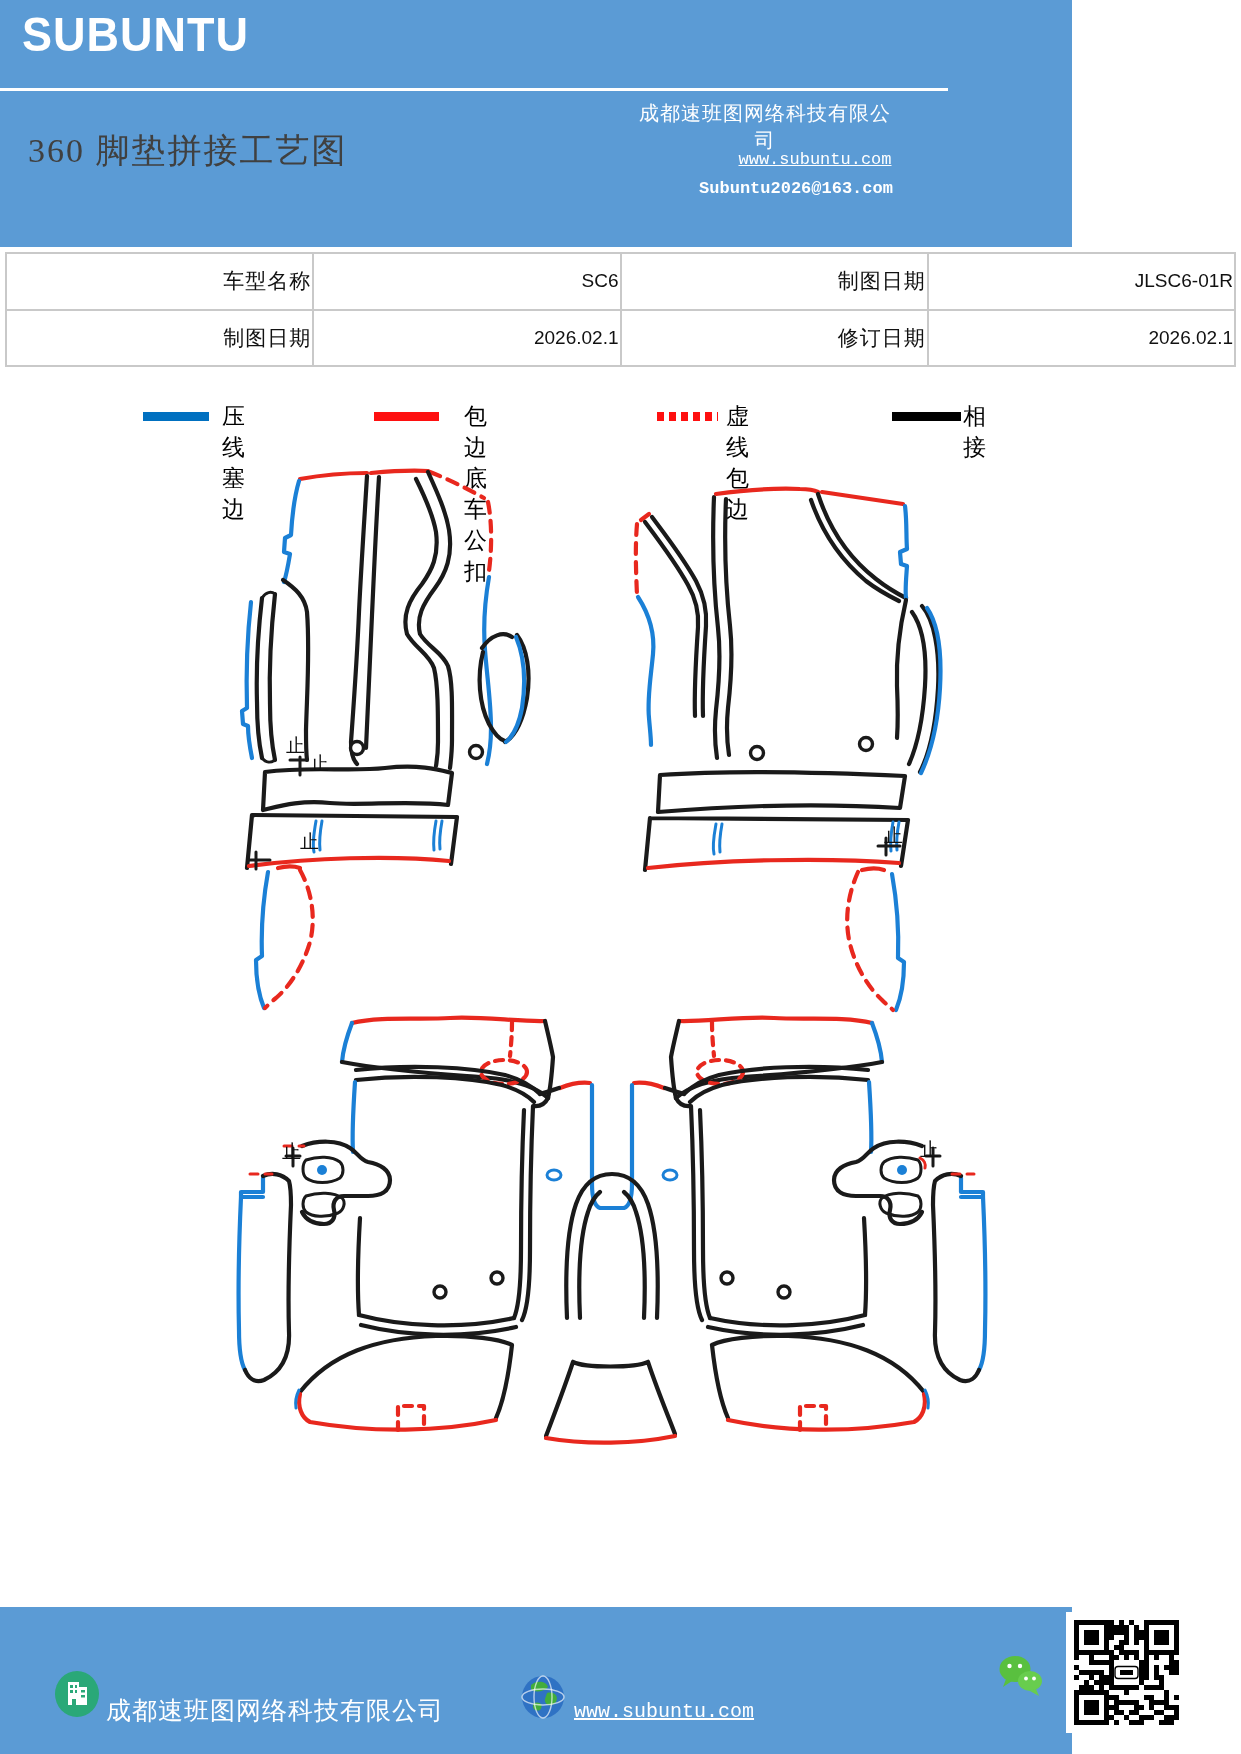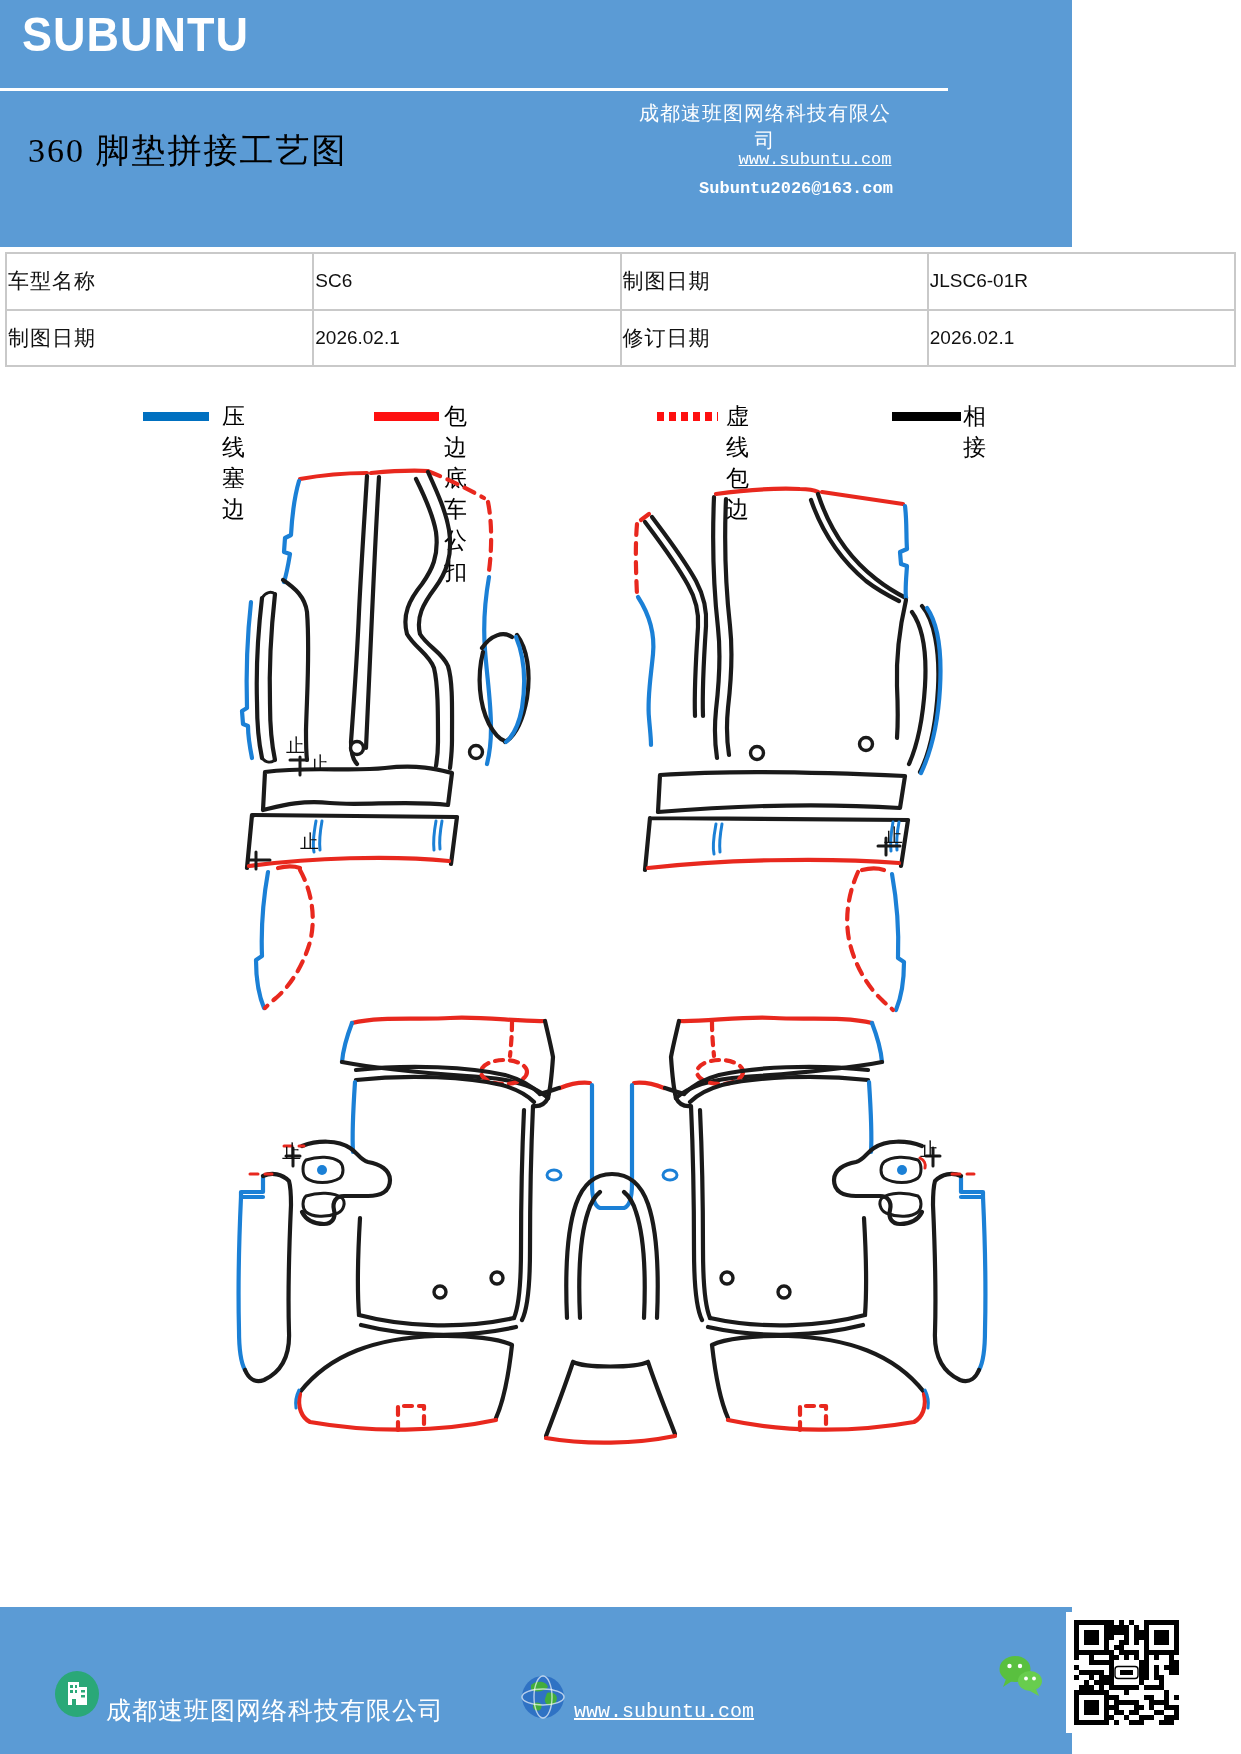--- a/index.html
+++ b/index.html
@@ -3,31 +3,31 @@
 <meta charset="utf-8">
 <style>
   html,body{margin:0;padding:0;background:#fff;}
   body{width:1241px;height:1754px;position:relative;overflow:hidden;font-family:"Liberation Sans",sans-serif;}
   .band{position:absolute;left:0;width:1072px;background:var(--band,#5b9bd5);}
   .header{top:0;height:247px;}
   .footer{top:1607px;height:147px;}
   .brand{position:absolute;left:22px;top:8px;color:#fff;font-family:"Liberation Sans",sans-serif;
          font-weight:bold;font-size:45px;letter-spacing:1px;transform:scale(1,1.05);transform-origin:left top;}
   .header-rule{position:absolute;left:0;top:88px;width:948px;height:3px;background:#fff;}
-  .page-title{position:absolute;left:28px;top:128px;color:#000000;font-family:"Liberation Serif",serif;font-size:34px;letter-spacing:2px;}
+  .page-title{position:absolute;left:28px;top:128px;color:#404040;font-family:"Liberation Serif",serif;font-size:34px;letter-spacing:2px;}
   .company{position:absolute;left:632px;top:100px;width:266px;color:#fff;text-align:center;
            font-family:"Liberation Serif",serif;font-size:20px;letter-spacing:1px;}
   .sop{position:absolute;left:932px;top:52px;color:#fff;font-weight:bold;font-size:86px;letter-spacing:5px;
        font-family:"Liberation Sans",sans-serif;}
   .hdr-site{position:absolute;left:735px;top:150px;width:160px;text-align:center;color:#fff;
             font-family:"Liberation Mono",monospace;font-size:17px;text-decoration:underline;}
   .hdr-mail{position:absolute;left:698px;top:179px;width:196px;text-align:center;color:#fff;
             font-family:"Liberation Mono",monospace;font-size:17px;font-weight:bold;}
   table.info{position:absolute;top:252px;left:5px;width:1231px;height:115px;border-collapse:collapse;table-layout:fixed;}
-  table.info td{border:2px solid var(--table-border,#c9c9c9);text-align:left;vertical-align:middle;color:#111;}
+  table.info td{border:2px solid var(--table-border,#c9c9c9);text-align:right;vertical-align:middle;color:#111;}
   td.lab{font-family:"Liberation Serif",serif;font-size:21px;letter-spacing:1px;}
   td.val{font-family:"Liberation Sans",sans-serif;font-size:19px;}
   .legend{position:absolute;top:0;left:0;}
   .legend-swatch{position:absolute;height:9px;}
   .legend-swatch.solid{background:var(--sw);}
   .legend-swatch.dotted{background:repeating-linear-gradient(90deg,var(--sw) 0 7px,transparent 7px 12px);}
   .legend-label{position:absolute;font-family:Liberation Mono, monospace;font-size:23px;color:#000;letter-spacing:1px;}
   svg.diagram{position:absolute;left:0;top:0;}
   .k{stroke:var(--ln-black,#1a1a1a);} .b{stroke:var(--ln-blue,#1b80d6);} .r{stroke:var(--ln-red,#e8281e);}
   .ln{fill:none;stroke-width:4.2;stroke-linecap:round;stroke-linejoin:round;}
@@ -67,21 +67,21 @@
     <td class="lab">修订日期</td>
     <td class="val">2026.02.1</td>
   </tr>
 </tbody>
   </table>
 
 <div class="legend">
   <div class="legend-swatch solid" style="left: 143px; top: 412px; width: 66px; --sw: #0070c0;"></div>
   <div class="legend-label" style="left:222px;top:401px;">压线塞边</div>
   <div class="legend-swatch solid" style="left: 374px; top: 412px; width: 65px; --sw: #fe1010;"></div>
-  <div class="legend-label" style="left:444px;top:401px;">包边底车公扣</div>
+  <div class="legend-label" style="left:464px;top:401px;">包边底车公扣</div>
   <div class="legend-swatch dotted" style="left: 657px; top: 412px; width: 61px; --sw: #fe1010;"></div>
   <div class="legend-label" style="left:726px;top:401px;">虚线包边</div>
   <div class="legend-swatch solid" style="left: 892px; top: 412px; width: 69px; --sw: #000000;"></div>
   <div class="legend-label" style="left:963px;top:401px;">相接</div>
 </div>
 
 <svg class="diagram" width="1241" height="1754" viewBox="0 0 1241 1754">
 
   <g>
     <path class="ln r" d="M300,479 C322,475 346,473 367,473"></path>

